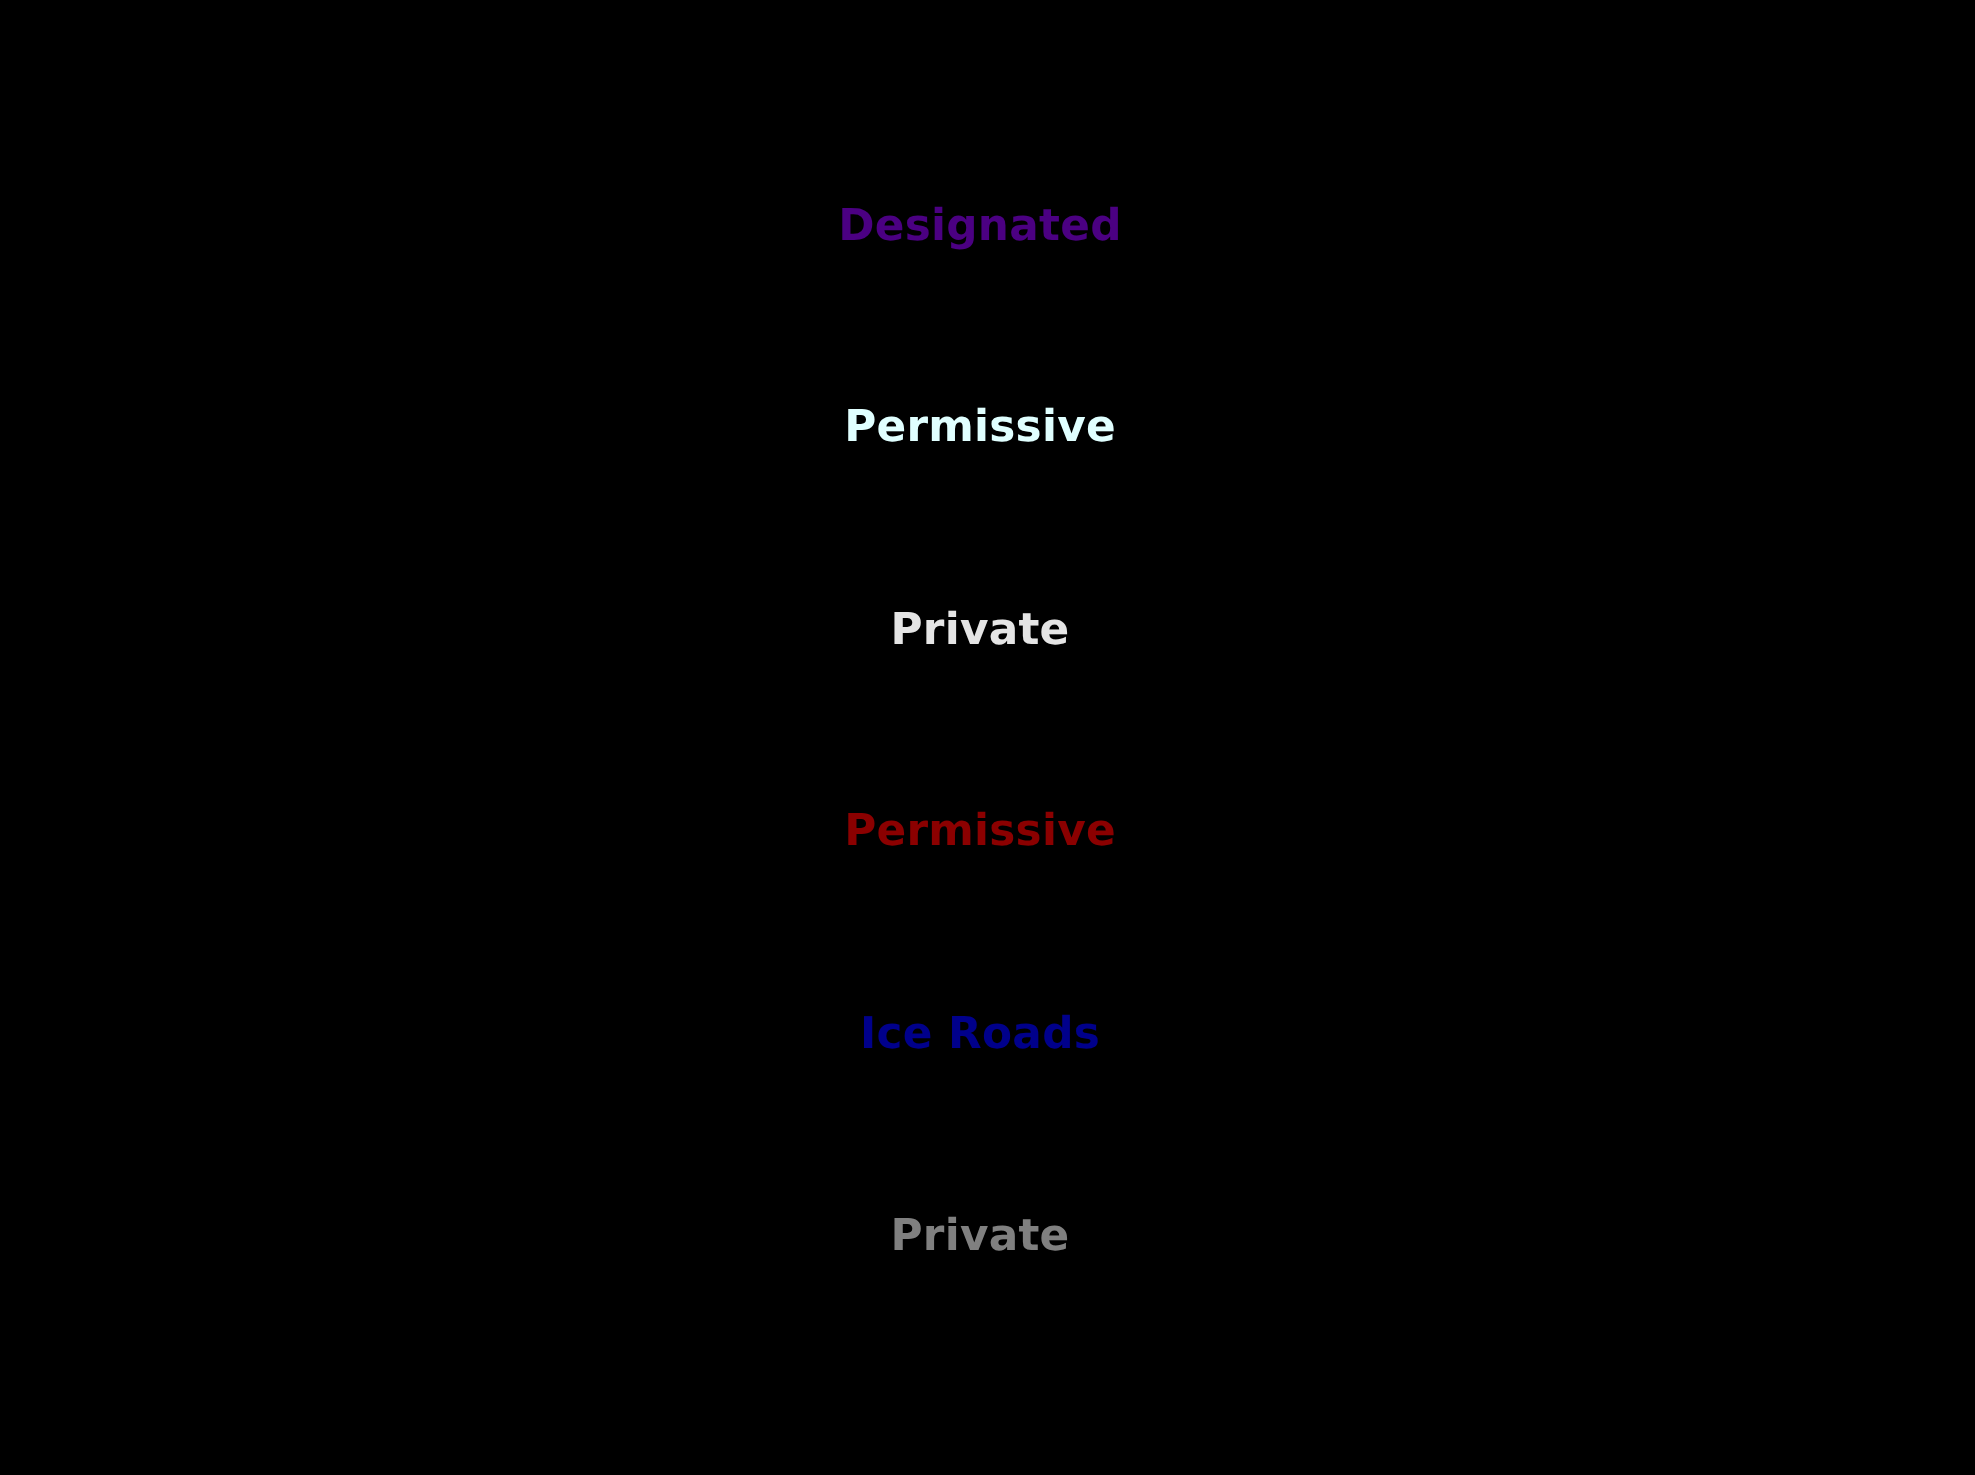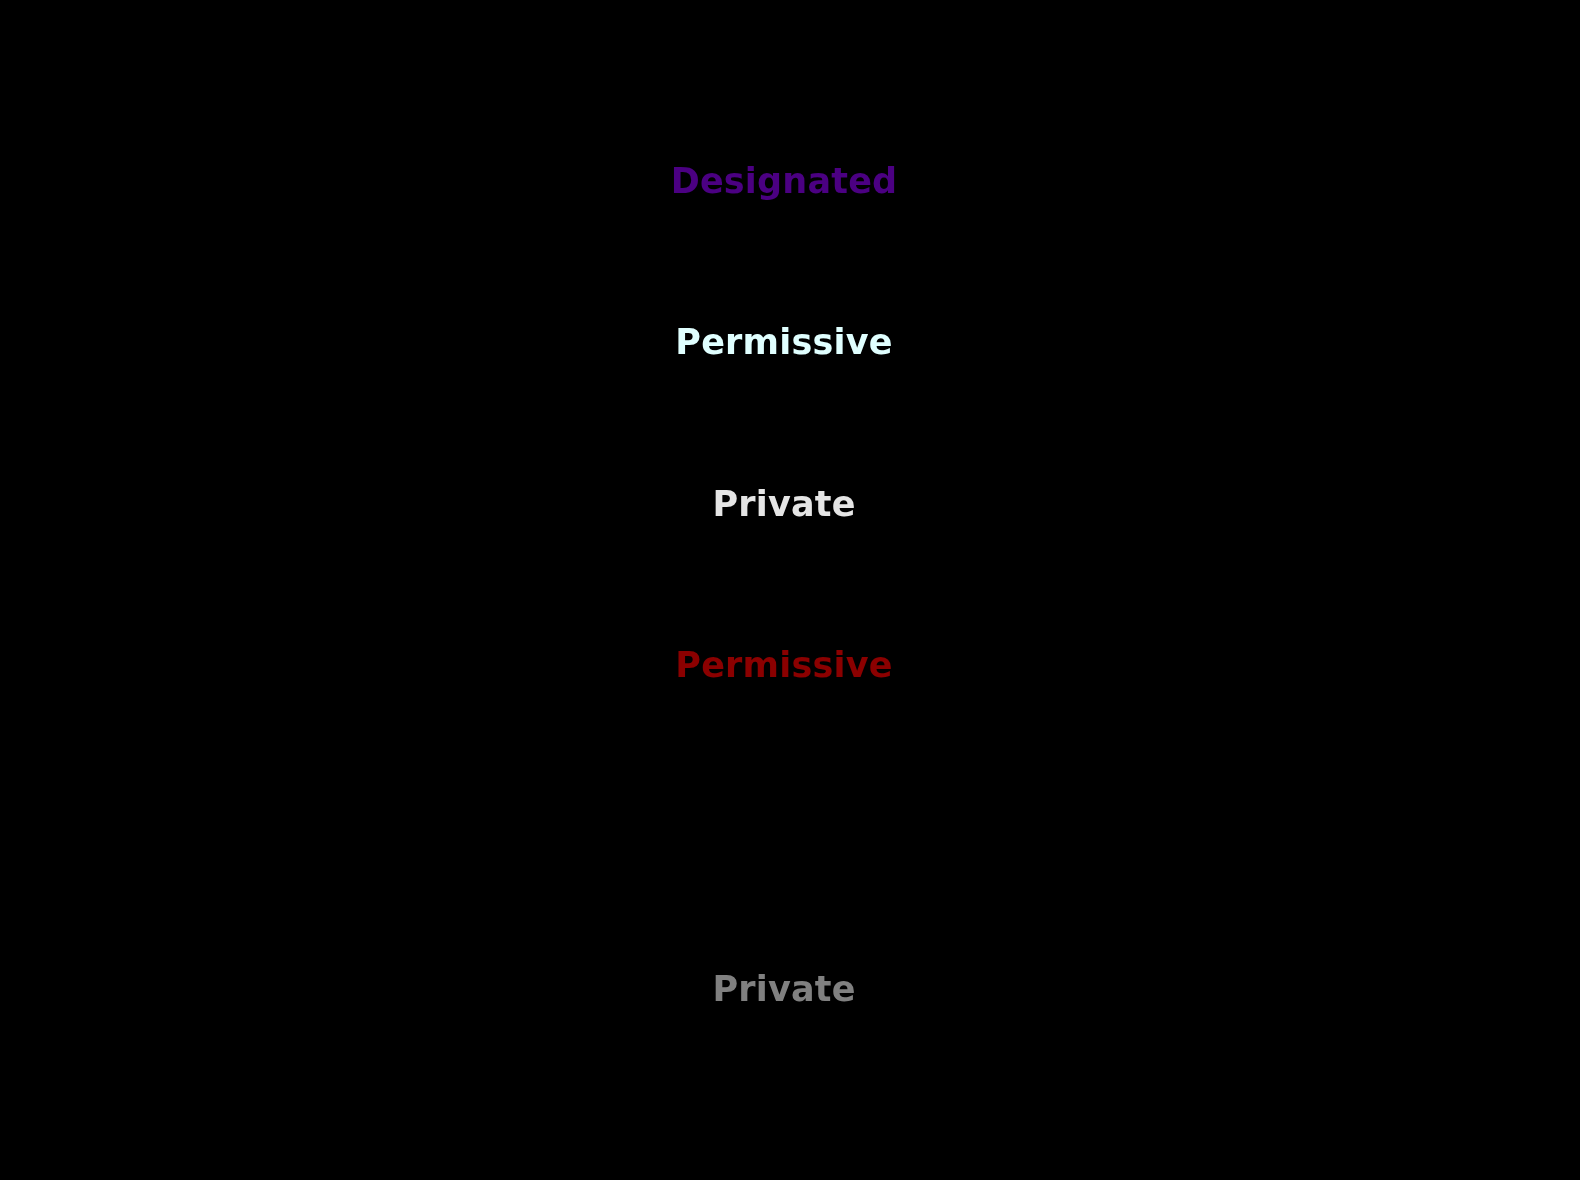--- a/index.html
+++ b/index.html
@@ -85,20 +85,25 @@
     <span class="legend-label" style="color: #e5e5e5;">Private</span>
     <span class="legend-line" style="border-top-color: rgb(139, 0, 0);"></span>
   </div>
 
   <div class="legend-row row-3">
     <span class="legend-line dashed" style="border-top-color: rgb(139, 0, 0);"></span>
     <span class="legend-label" style="color: rgb(139, 0, 0);">Permissive</span>
     <span class="legend-line dashed" style="border-top-color: rgb(139, 0, 0);"></span>
   </div>
 
+  <div class="legend-row row-4">
+    <span class="legend-line dashed" style="border-top-color: rgb(0, 0, 139);"></span>
+    <span class="legend-label" style="color: rgb(0, 0, 139);">Ice Roads</span>
+    <span class="legend-line dashed" style="border-top-color: rgb(0, 0, 139);"></span>
+  </div>
 
   <div class="legend-row row-5">
     <span class="legend-line" style="border-top-color: rgb(128, 128, 128);"></span>
     <span class="legend-label" style="color: rgb(128, 128, 128);">Private</span>
     <span class="legend-line" style="border-top-color: rgb(128, 128, 128);"></span>
   </div>
 
 </div>
 
 </body></html>

